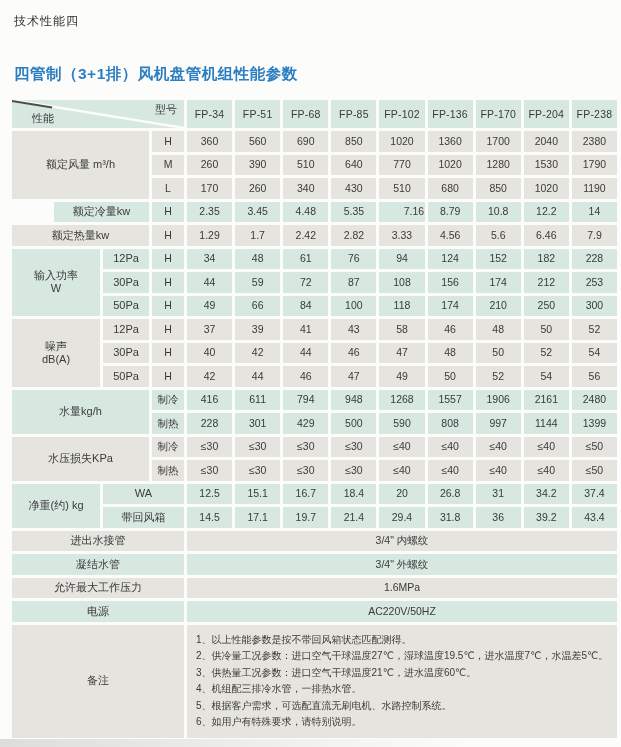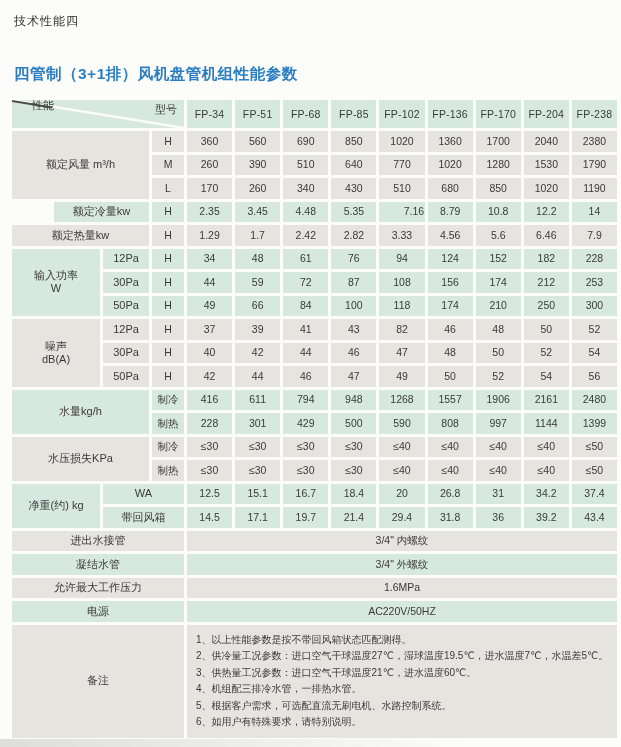--- a/index.html
+++ b/index.html
@@ -31,21 +31,21 @@
     display: flex; align-items: center; justify-content: center;
     font-size: 10.5px; color: #3a3a3a; line-height: 1.2;
     min-width: 0;
   }
   .teal { background: #d7e8e1; }
   .gray { background: #e5e4df; }
   .label { font-size: 11px; white-space: pre-line; text-align: center; }
   .model-h { font-size: 10.5px; letter-spacing: 0.2px; }
   .corner { position: relative; }
   .corner svg { position: absolute; left: 0; top: 0; width: 100%; height: 100%; }
-  .corner .perf { position: absolute; left: 20px; bottom: 16px; font-size: 11px; }
+  .corner .perf { position: absolute; left: 20px; bottom: 3px; font-size: 11px; }
   .corner .model { position: absolute; right: 7px; top: 3px; font-size: 11px; }
   .notes {
     flex-direction: column; align-items: flex-start; justify-content: center;
     padding: 7px 2px 7px 9px;
     font-size: 10px; line-height: 16.5px;
     white-space: nowrap; overflow: hidden;
   }
   .scan-shade {
     position: absolute; left: 0; bottom: 0; width: 470px; height: 8px;
     background: linear-gradient(to right, rgba(150,150,145,0.30), rgba(150,150,145,0));
@@ -163,21 +163,21 @@
     <div class="cell teal" style="grid-area: 9 / 11 / span 1 / span 1;">250</div>
     <div class="cell teal" style="grid-area: 9 / 12 / span 1 / span 1;">300</div>
     <div class="cell gray label" style="grid-area: 10 / 1 / span 3 / span 1;">噪声
 dB(A)</div>
     <div class="cell gray label" style="grid-area: 10 / 2 / span 1 / span 1;">12Pa</div>
     <div class="cell gray" style="grid-area: 10 / 3 / span 1 / span 1;">H</div>
     <div class="cell gray" style="grid-area: 10 / 4 / span 1 / span 1;">37</div>
     <div class="cell gray" style="grid-area: 10 / 5 / span 1 / span 1;">39</div>
     <div class="cell gray" style="grid-area: 10 / 6 / span 1 / span 1;">41</div>
     <div class="cell gray" style="grid-area: 10 / 7 / span 1 / span 1;">43</div>
-    <div class="cell gray" style="grid-area: 10 / 8 / span 1 / span 1;">82</div>
+    <div class="cell gray" style="grid-area: 10 / 8 / span 1 / span 1;">58</div>
     <div class="cell gray" style="grid-area: 10 / 9 / span 1 / span 1;">46</div>
     <div class="cell gray" style="grid-area: 10 / 10 / span 1 / span 1;">48</div>
     <div class="cell gray" style="grid-area: 10 / 11 / span 1 / span 1;">50</div>
     <div class="cell gray" style="grid-area: 10 / 12 / span 1 / span 1;">52</div>
     <div class="cell gray label" style="grid-area: 11 / 2 / span 1 / span 1;">30Pa</div>
     <div class="cell gray" style="grid-area: 11 / 3 / span 1 / span 1;">H</div>
     <div class="cell gray" style="grid-area: 11 / 4 / span 1 / span 1;">40</div>
     <div class="cell gray" style="grid-area: 11 / 5 / span 1 / span 1;">42</div>
     <div class="cell gray" style="grid-area: 11 / 6 / span 1 / span 1;">44</div>
     <div class="cell gray" style="grid-area: 11 / 7 / span 1 / span 1;">46</div>

